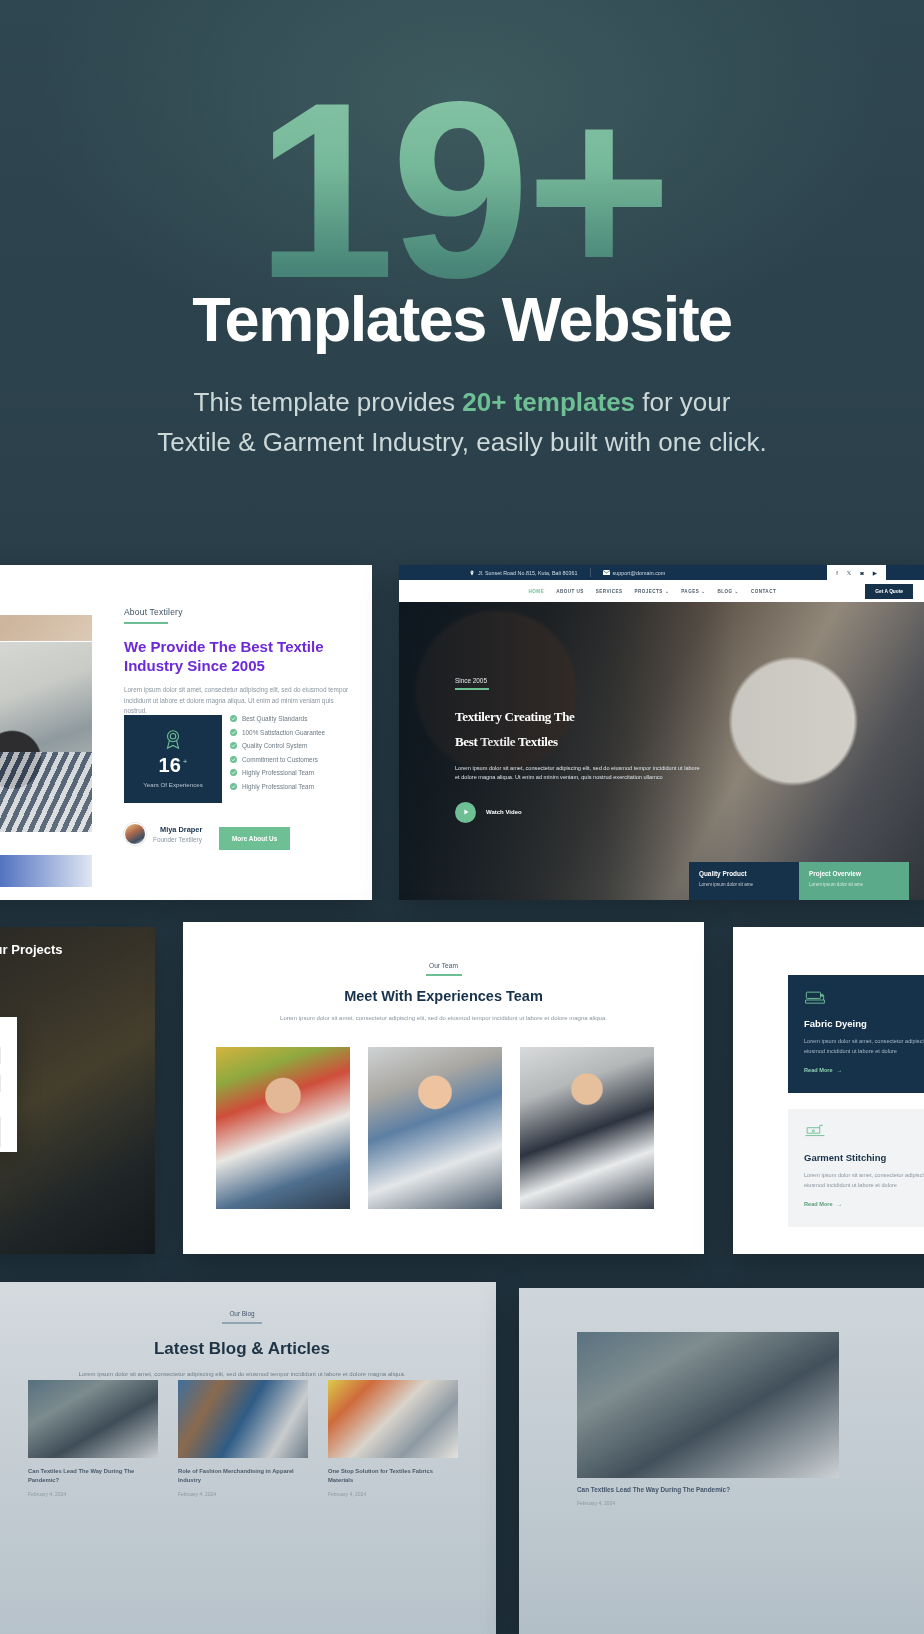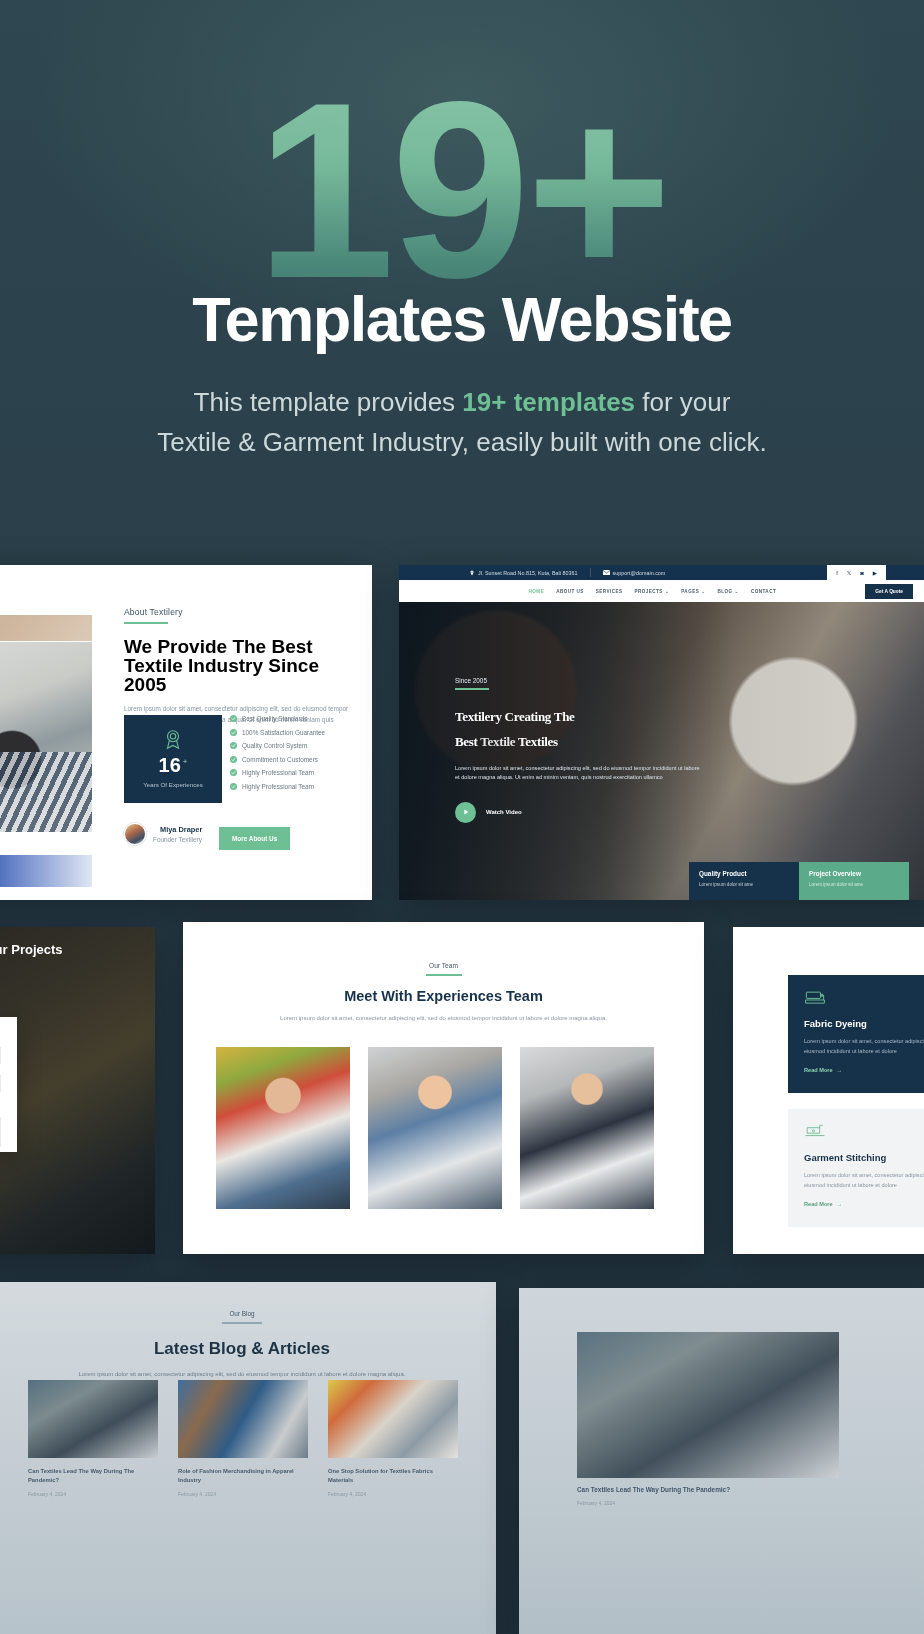--- a/index.html
+++ b/index.html
@@ -58,21 +58,21 @@
              radial-gradient(circle at 30% 35%, #f4f3f1 0 22%, rgba(244,243,241,0) 23%),
              radial-gradient(circle at 62% 62%, #2d2d2f 0 16%, rgba(45,45,47,0) 17%),
              linear-gradient(160deg,#dfe0dd 0%,#c9cbc7 38%,#8f9a9e 60%,#d8d6cf 100%); }
   .img-b:after{ content:""; position:absolute; left:55%; top:58%; width:45%; height:42%;
              background: repeating-linear-gradient(115deg,#3a4c63 0 5px,#e4e7ea 5px 10px); opacity:.75;}
   .img-c { position:absolute; left:-60px; top:240px; width:210px; height:32px;
            background: linear-gradient(90deg,#1e3a8a,#2f55b4 45%,#dfe6f3); }
   .about-body { position: absolute; left: 182px; top: 42px; width: 230px; }
   .eyebrow { font-size: 8.5px; color: #3b5063; font-weight: 500; letter-spacing:.2px; }
   .eyebrow-rule { width: 44px; height: 2px; background: #6fbf95; margin-top: 5px; }
-  .h2-dark { color:#000000; font-weight:700; font-size:19px; line-height:19px; margin-top:13px;}
+  .h2-dark { color:#6d28d9; font-weight:700; font-size:15px; line-height:19px; margin-top:13px;}
   .p-muted { color:#8a95a1; font-size:6.4px; line-height:10.5px; margin-top:10px; }
   .stat-box { position:absolute; left:182px; top:150px; width:98px; height:88px;
               background:#16324b; color:#fff; text-align:center; }
   .stat-ico { margin:13px auto 0; width:22px; height:22px; }
   .stat-num { font-size:20px; font-weight:700; margin-top:4px; }
   .stat-num sup { font-size:8px; font-weight:400; color:#9fd8bb; margin-left:2px; }
   .stat-cap { font-size:6.2px; color:#b7c4cf; margin-top:4px; }
   .feat-list { position:absolute; left:288px; top:150px; width:160px; }
   .feat { display:flex; align-items:center; gap:5px; margin-bottom:6.6px; }
   .feat .dot { width:7px; height:7px; border-radius:50%; background:#6fbf95;
@@ -205,21 +205,21 @@
 </head>
 <body>
 
 <div class="page">
 
   <section class="hero">
     <div class="big-number">19+</div>
     <h1 class="hero-title">Templates Website</h1>
     <div class="hero-sub">
       <div>
-        <span>This template provides </span><span class="accent">19+ templates</span><span> for your</span>
+        <span>This template provides </span><span class="accent">20+ templates</span><span> for your</span>
       </div>
       <div>Textile &amp; Garment Industry, easily built with one click.</div>
     </div>
   </section>
 
   <div class="card shadow" id="about-card">
     <div class="about-imgs">
       <div class="img-a ph"></div>
       <div class="img-b ph"></div>
       <div class="img-c ph"></div>

